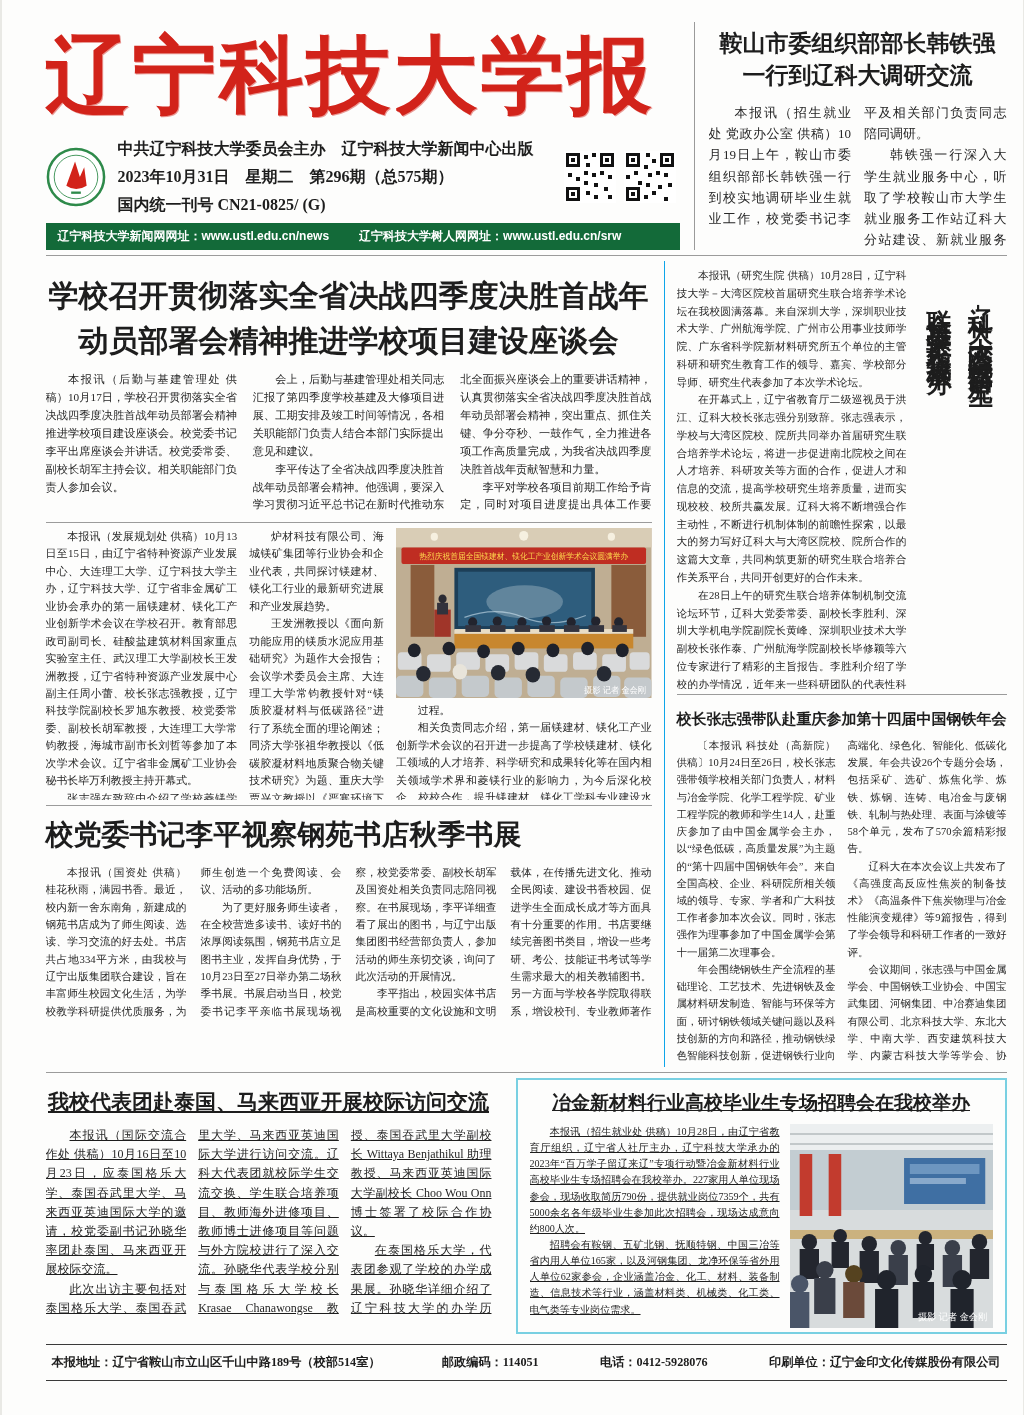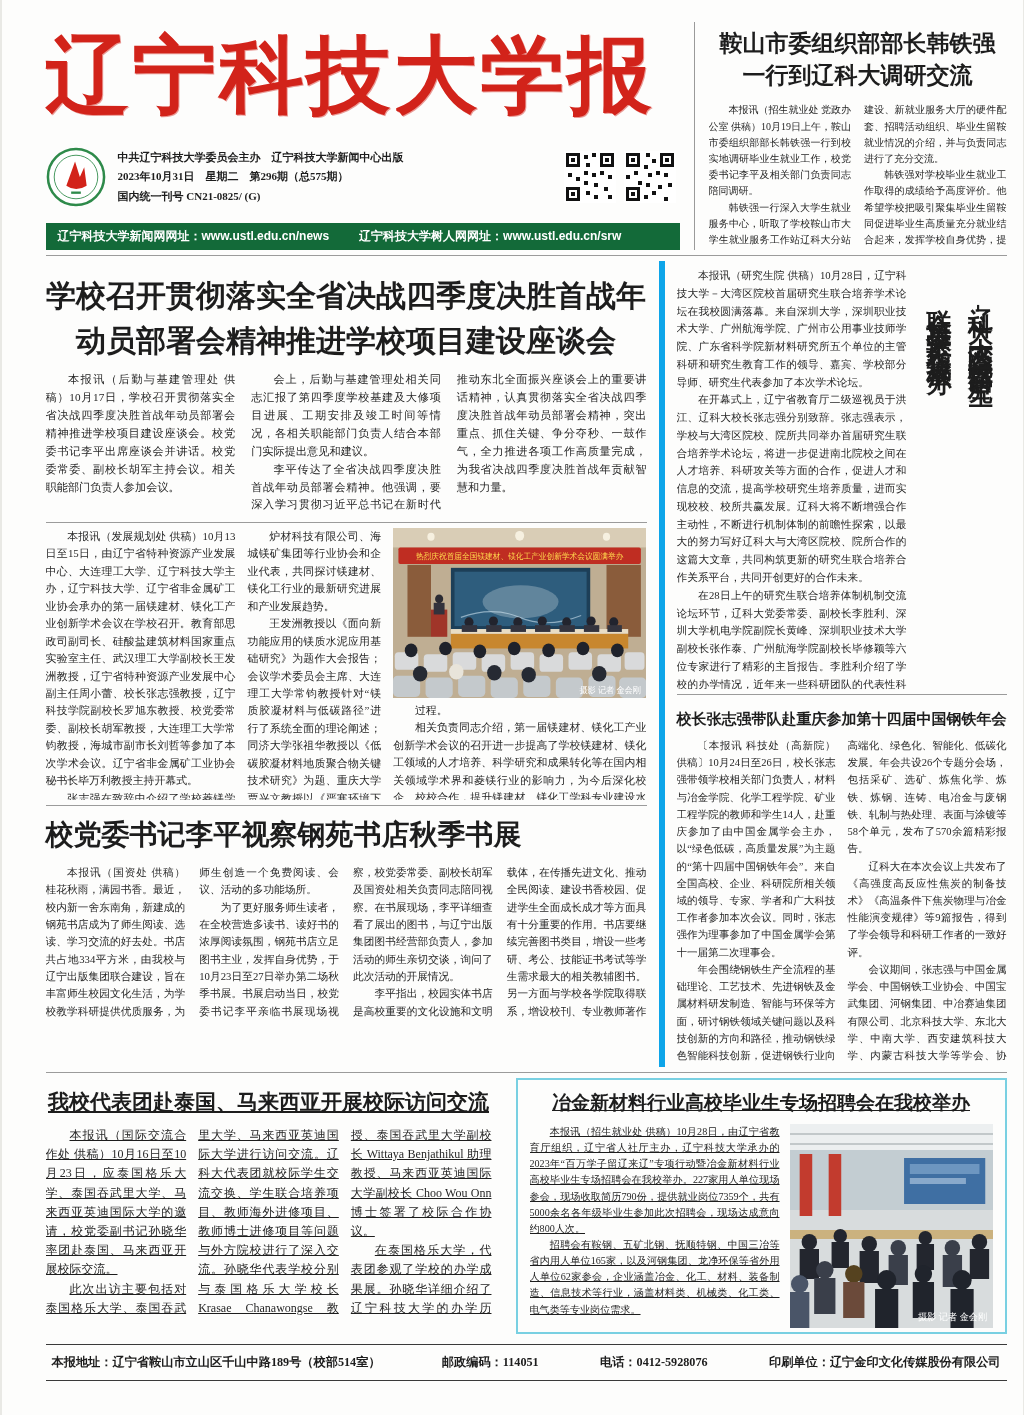--- a/index.html
+++ b/index.html
@@ -18,40 +18,40 @@
   
   .header-row{display:flex;gap:14px;height:228px;}
   .header-left{width:634px;display:flex;flex-direction:column;}
   .masthead{
     font-size:84px;font-weight:bold;color:var(--red);line-height:1.25;
     letter-spacing:3px;white-space:nowrap;font-family:"DejaVu Serif","Liberation Serif",serif;
     text-shadow:1px 1px 0 rgba(210,35,26,.45);
   }
   .pubinfo-row{display:flex;align-items:center;gap:12px;margin-top:4px;flex:1;}
   .logo-svg{width:60px;height:60px;flex:0 0 auto;}
-  .pubinfo{font-size:11px;line-height:1.75;font-weight:600;}
+  .pubinfo{font-size:16px;line-height:1.75;font-weight:600;}
   .qr-group{margin-left:auto;display:flex;gap:8px;padding-right:4px;}
   .qr-svg{width:52px;height:52px;}
   .green-bar{
     background:var(--green);color:#fff;display:flex;gap:30px;align-items:center;
     padding:5px 12px;font-size:12px;font-weight:700;
     font-family:"Liberation Sans","DejaVu Sans",sans-serif;white-space:nowrap;
   }
   .header-vdiv{width:1px;background:#9a9a9a;}
   .article-a{flex:1;padding-top:6px;}
   .article-a h2{margin:0 0 10px;text-align:center;font-size:23px;line-height:1.4;font-weight:800;}
-  .article-a .body{column-count:2;column-gap:13px;height:156px;overflow:hidden;font-size:10px;line-height:1.62;}
+  .article-a .body{column-count:2;column-gap:13px;height:156px;overflow:hidden;font-size:13px;line-height:1.62;}
   
   .body{text-align:justify;color:#262626;}
   .body p{margin:0;text-indent:2em;}
   .hline{border-top:1px solid #9b9b9b;margin:5px 0;}
   
   .main-row{display:flex;gap:0;}
   .left-zone{width:642px;padding-right:12px;}
-  .right-zone{flex:1;border-left:6px solid #0ea5e9;padding-left:12px;}
+  .right-zone{flex:1;border-left:1px solid #0ea5e9;padding-left:12px;}
   .b-title{text-align:center;font-size:30px;font-weight:800;line-height:1.5;margin:12px 0 8px;}
   .b-body{column-count:3;column-gap:16px;height:146px;overflow:hidden;font-size:11.2px;line-height:1.6;}
   .c-title{text-align:center;font-size:28px;font-weight:800;margin:8px 0 10px;font-family:"Liberation Sans","DejaVu Sans",sans-serif;letter-spacing:1px;}
   .c-body{display:flex;gap:12px;height:272px;overflow:hidden;font-size:10.9px;line-height:1.6;}
   .c-col1{flex:1.35;}
   .c-col2{flex:0.95;}
   .c-col3{flex:1.8;display:flex;flex-direction:column;}
   .photo1{width:100%;height:170px;flex:0 0 auto;}
   .c-col3 .body{margin-top:4px;}
   .d-title{font-size:28px;font-weight:700;margin:10px 0 10px;}

